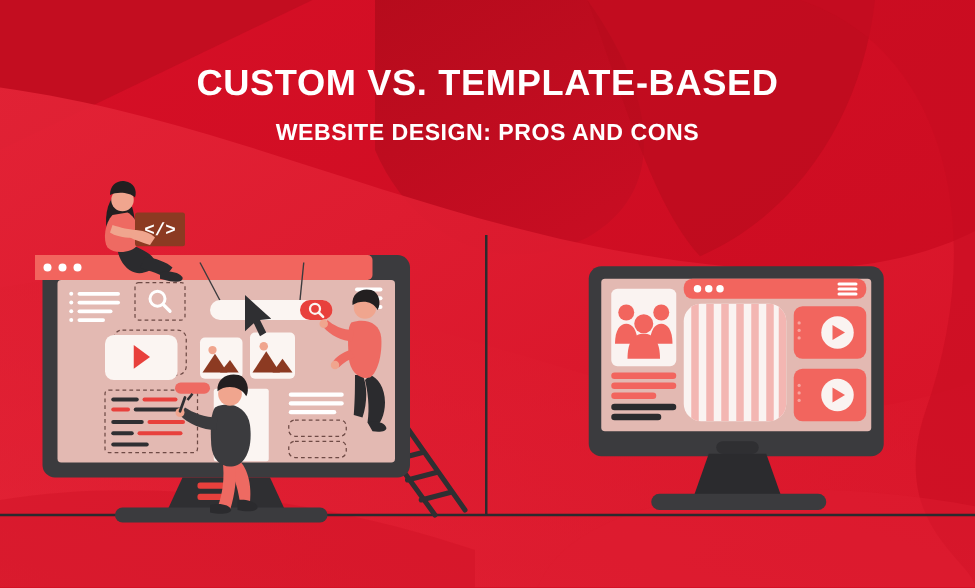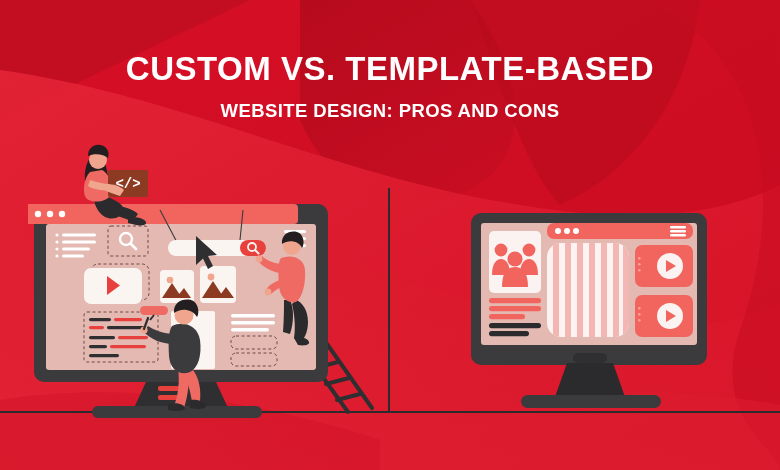--- a/index.html
+++ b/index.html
@@ -10,21 +10,21 @@
   }
   #stage{position:relative;width:780px;height:470px;overflow:hidden;background:#D41025;}
 
   
   .bg-layer{position:absolute;inset:0;overflow:hidden;}
   .bg-layer svg{position:absolute;inset:0;width:780px;height:470px;display:block;}
 
   
   .title-block{position:absolute;left:0;top:52px;width:780px;text-align:center;z-index:40;}
   .title-main{
-    color:#FFFFFF;font-weight:bold;font-size:33px;letter-spacing:0.5px;
+    color:#FFFFFF;font-weight:bold;font-size:29px;letter-spacing:0.5px;
     line-height:1.05;margin:0;white-space:nowrap;
   }
   .title-sub{
     color:#FFFFFF;font-weight:bold;font-size:18.5px;letter-spacing:0.4px;
     line-height:1.1;margin:14px 0 0 0;white-space:nowrap;
   }
 
   
   .ground-line{position:absolute;left:0;top:411px;width:780px;height:2px;background:#2B2B2E;z-index:20;}
   .divider-line{position:absolute;left:388px;top:188px;width:2px;height:224px;background:#2B2B2E;z-index:21;}

